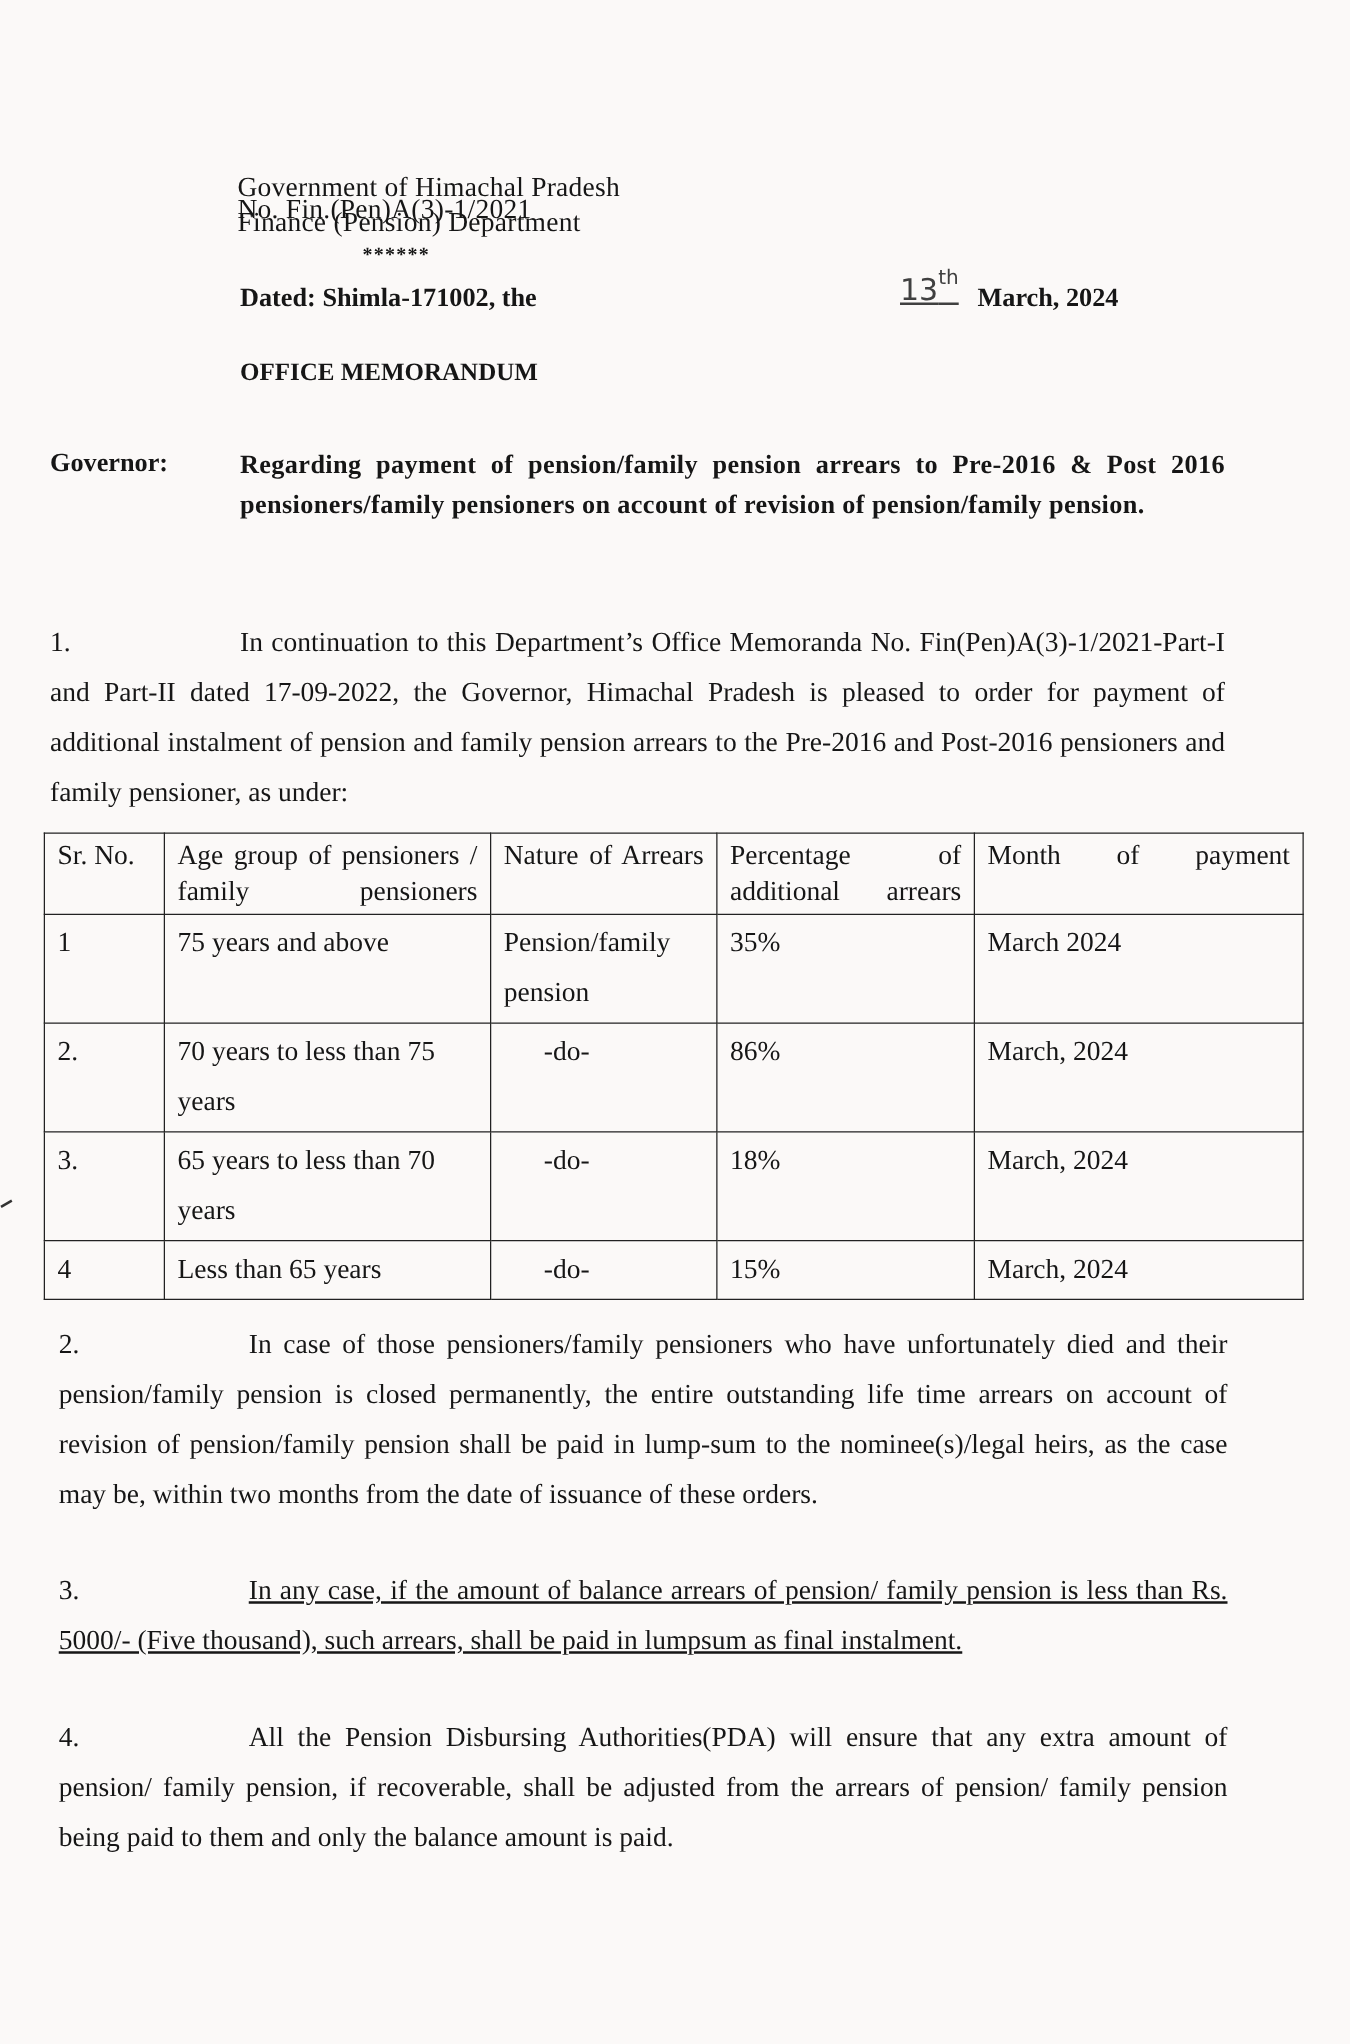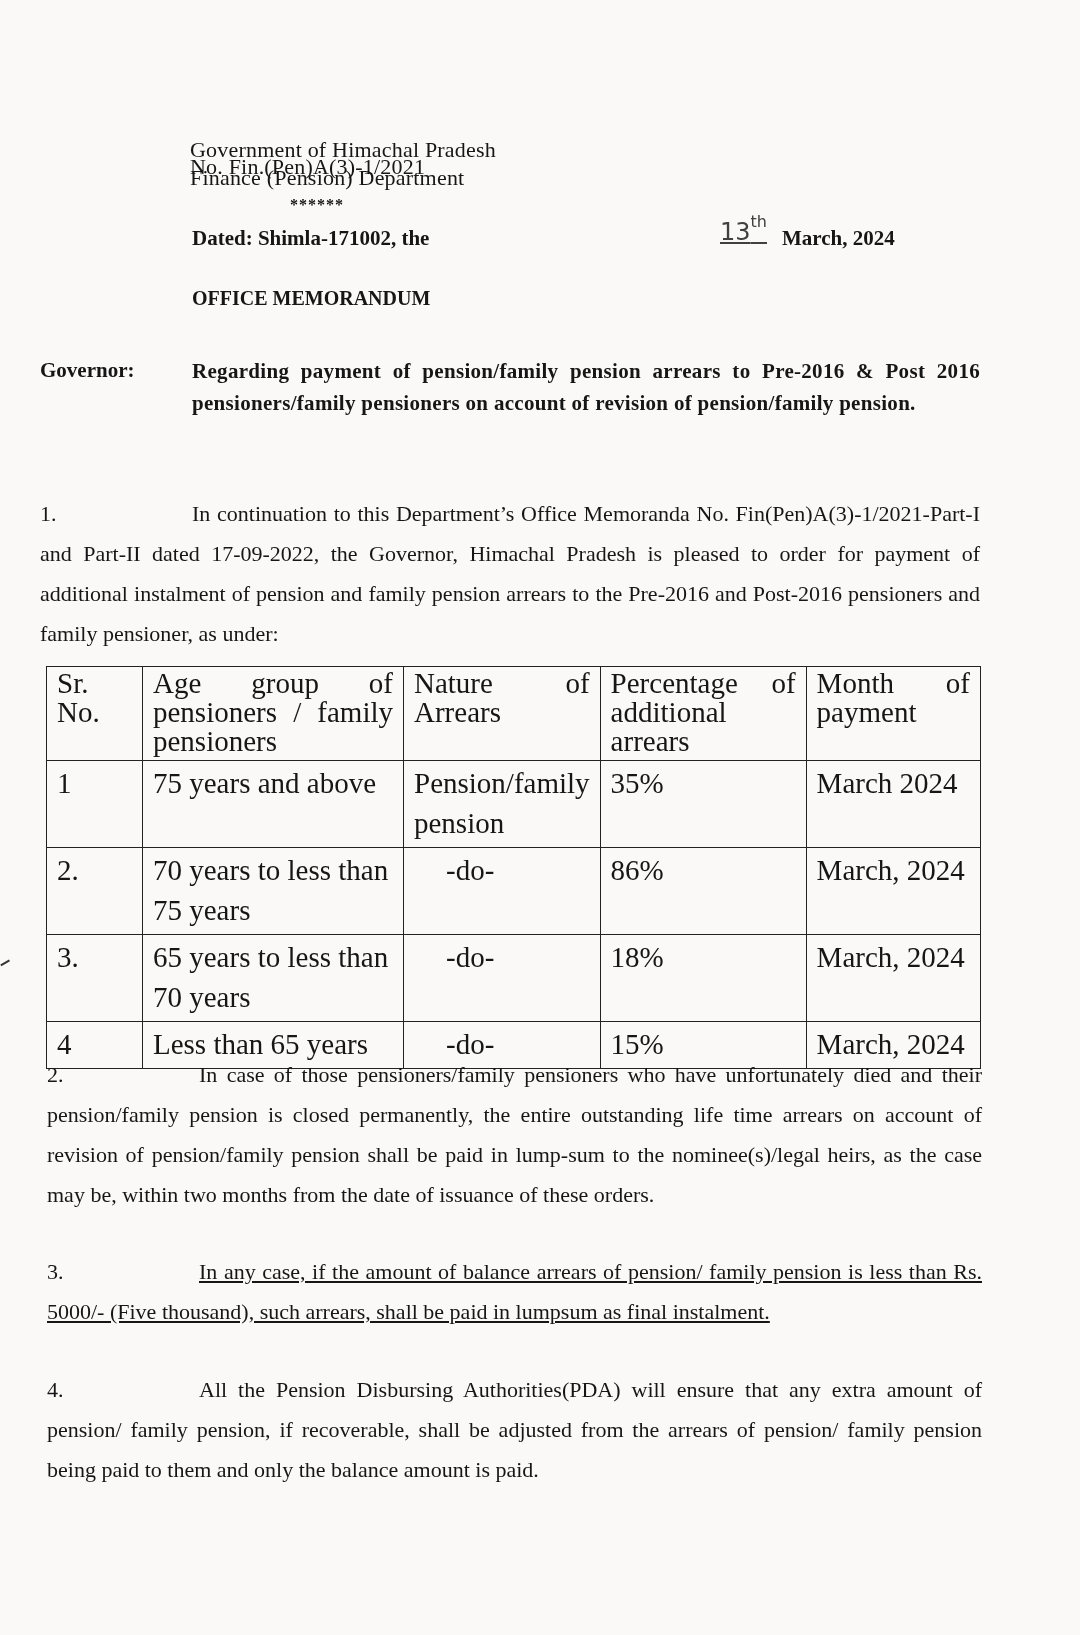--- a/index.html
+++ b/index.html
@@ -78,25 +78,25 @@
     font-size: 22px;
     line-height: 40px;
     text-align: justify;
   }
   .para .num {
     display: inline-block;
     width: 152px;
   }
   table.arrears {
     position: absolute;
-    left: 46px;
+    left: 35px;
     top: 666px;
-    width: 935px;
+    width: 1008px;
     border-collapse: collapse;
-    font-size: 29px;
+    font-size: 22px;
   }
   table.arrears td, table.arrears th {
     border: 1.5px solid #222;
     vertical-align: top;
     padding: 2px 10px 4px 10px;
     font-weight: normal;
     text-align: left;
   }
   table.arrears th {
     line-height: 29px;

